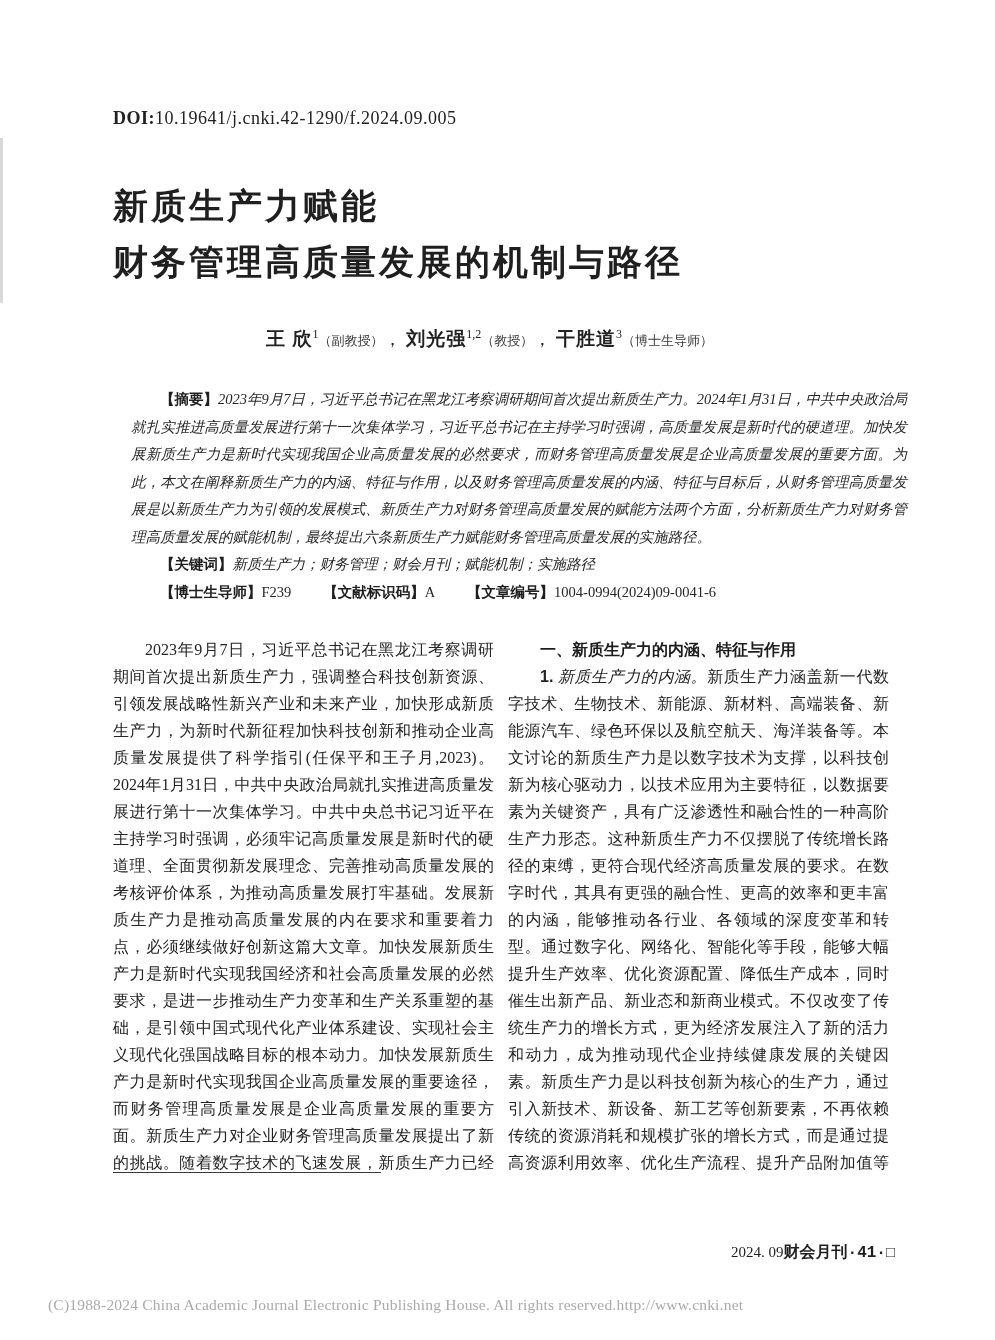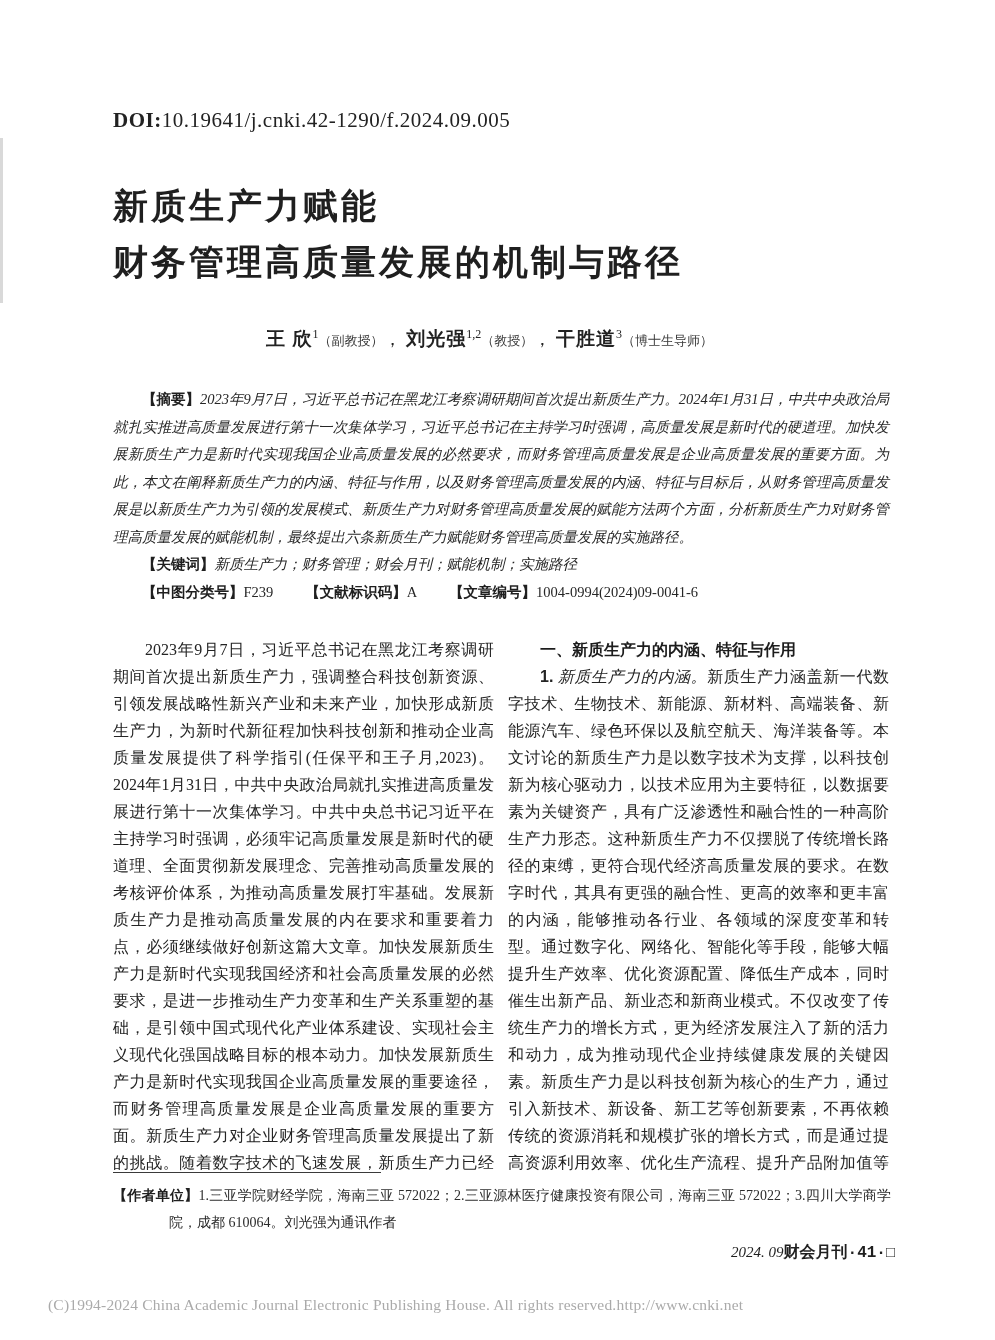--- a/index.html
+++ b/index.html
@@ -11,21 +11,21 @@
     color:#2a2a2a;
     overflow:hidden;
   }
   .scan-edge{
     position:absolute;left:0;top:138px;width:3px;height:165px;
     background:#d9d9d9;
   }
   
   .doi{
     position:absolute;left:113px;top:108px;
-    font-size:21px;letter-spacing:0.5px;color:#222;
+    font-size:18px;letter-spacing:0.5px;color:#222;
   }
   .doi b{font-weight:700;}
   
   .title{
     position:absolute;left:113px;top:178px;width:775px;
     text-align:left;
     font-family:"Liberation Sans", sans-serif;
     font-weight:700;color:#1f1f1f;
     font-size:35px;line-height:56px;letter-spacing:3px;
   }
@@ -34,21 +34,21 @@
     position:absolute;left:102px;top:326px;width:775px;
     text-align:center;color:#222;
     font-size:19px;
   }
   .authors .name{font-family:"Liberation Sans", sans-serif;font-weight:700;letter-spacing:1px;}
   .authors sup{font-size:12px;font-weight:400;font-family:"Liberation Serif", serif;}
   .authors .role{font-size:13px;color:#3a3a3a;}
   .authors .sep{font-size:18px;}
   
   .meta-block{
-    position:absolute;left:113px;top:386px;width:776px;
+    position:absolute;left:131px;top:386px;width:776px;
     font-size:14.5px;line-height:27.5px;
     text-align:justify;color:#262626;
   }
   .meta-block p{margin:0;text-indent:2em;}
   .label{
     font-family:"Liberation Sans", sans-serif;
     font-weight:700;font-style:normal;color:#1f1f1f;
   }
   .kai{font-style:italic;}
   .class-line{margin-top:0;}
@@ -76,21 +76,21 @@
   .footnote{
     position:absolute;left:113px;top:1182px;width:778px;
     font-size:14px;line-height:27px;text-align:justify;color:#2b2b2b;
     padding-left:56px;text-indent:-56px;box-sizing:border-box;
   }
   
   .journal{
     position:absolute;right:100px;top:1242px;
     font-size:16px;color:#1f1f1f;white-space:nowrap;
   }
-  .journal .issue{font-style:italic;font-size:15px;}
+  .journal .issue{font-size:15px;}
   .journal .jname,.journal .jpage{font-family:Liberation Mono, monospace;font-weight:700;text-align:right;}
   .journal .jbox{font-weight:400;font-size:15px;}
   
   .copyright{
     position:absolute;left:48px;top:1296px;width:900px;
     font-size:15.5px;color:#aaaaaa;letter-spacing:0.2px;
   }
   .copyright .url{}
 </style>
 </head>
@@ -109,34 +109,33 @@
 
   <div class="authors">
     <span><span class="name">王 欣</span><sup>1</sup><span class="role">（副教授）</span><span class="sep">，</span></span>
     <span><span class="name">刘光强</span><sup>1,2</sup><span class="role">（教授）</span><span class="sep">，</span></span>
     <span><span class="name">干胜道</span><sup>3</sup><span class="role">（博士生导师）</span><span class="sep"></span></span>
   </div>
 
   <div class="meta-block">
     <p><span class="label">【摘要】</span><span class="kai">2023年9月7日，习近平总书记在黑龙江考察调研期间首次提出新质生产力。2024年1月31日，中共中央政治局就扎实推进高质量发展进行第十一次集体学习，习近平总书记在主持学习时强调，高质量发展是新时代的硬道理。加快发展新质生产力是新时代实现我国企业高质量发展的必然要求，而财务管理高质量发展是企业高质量发展的重要方面。为此，本文在阐释新质生产力的内涵、特征与作用，以及财务管理高质量发展的内涵、特征与目标后，从财务管理高质量发展是以新质生产力为引领的发展模式、新质生产力对财务管理高质量发展的赋能方法两个方面，分析新质生产力对财务管理高质量发展的赋能机制，最终提出六条新质生产力赋能财务管理高质量发展的实施路径。</span></p>
     <p><span class="label">【关键词】</span><span class="kai">新质生产力；财务管理；财会月刊；赋能机制；实施路径</span></p>
-    <p class="class-line"><span class="label">【中图分类号】</span><span>F239</span><span class="gap"></span><span class="label">【文献标识码】</span><span>A</span><span class="gap"></span><span class="label">【文章编号】</span><span>1004-0994(2024)09-0041-6</span></p>
+    <p class="class-line"><span class="label">【博士生导师】</span><span>F239</span><span class="gap"></span><span class="label">【文献标识码】</span><span>A</span><span class="gap"></span><span class="label">【文章编号】</span><span>1004-0994(2024)09-0041-6</span></p>
   </div>
 
   <div class="body-cols">
     <div class="col">
       <p>2023年9月7日，习近平总书记在黑龙江考察调研期间首次提出新质生产力，强调整合科技创新资源、引领发展战略性新兴产业和未来产业，加快形成新质生产力，为新时代新征程加快科技创新和推动企业高质量发展提供了科学指引(任保平和王子月,2023)。2024年1月31日，中共中央政治局就扎实推进高质量发展进行第十一次集体学习。中共中央总书记习近平在主持学习时强调，必须牢记高质量发展是新时代的硬道理、全面贯彻新发展理念、完善推动高质量发展的考核评价体系，为推动高质量发展打牢基础。发展新质生产力是推动高质量发展的内在要求和重要着力点，必须继续做好创新这篇大文章。加快发展新质生产力是新时代实现我国经济和社会高质量发展的必然要求，是进一步推动生产力变革和生产关系重塑的基础，是引领中国式现代化产业体系建设、实现社会主义现代化强国战略目标的根本动力。加快发展新质生产力是新时代实现我国企业高质量发展的重要途径，而财务管理高质量发展是企业高质量发展的重要方面。新质生产力对企业财务管理高质量发展提出了新的挑战。随着数字技术的飞速发展，新质生产力已经渗透到各个行业和领域，对财务管理也产生了深远的影响。因此，研究新质生产力如何赋能财务管理高质量发展具有重要的现实意义和理论价值。</p>
     </div>
     <div class="col">
       <p class="sec-heading">一、新质生产力的内涵、特征与作用</p>
       <p><span class="para-num">1.</span><span class="kai"> 新质生产力的内涵。</span><span>新质生产力涵盖新一代数字技术、生物技术、新能源、新材料、高端装备、新能源汽车、绿色环保以及航空航天、海洋装备等。本文讨论的新质生产力是以数字技术为支撑，以科技创新为核心驱动力，以技术应用为主要特征，以数据要素为关键资产，具有广泛渗透性和融合性的一种高阶生产力形态。这种新质生产力不仅摆脱了传统增长路径的束缚，更符合现代经济高质量发展的要求。在数字时代，其具有更强的融合性、更高的效率和更丰富的内涵，能够推动各行业、各领域的深度变革和转型。通过数字化、网络化、智能化等手段，能够大幅提升生产效率、优化资源配置、降低生产成本，同时催生出新产品、新业态和新商业模式。不仅改变了传统生产力的增长方式，更为经济发展注入了新的活力和动力，成为推动现代企业持续健康发展的关键因素。新质生产力是以科技创新为核心的生产力，通过引入新技术、新设备、新工艺等创新要素，不再依赖传统的资源消耗和规模扩张的增长方式，而是通过提高资源利用效率、优化生产流程、提升产品附加值等方式实现高质量发展。新质生产力符合当前经济发展的高质量要求，注重提高全要素生产率，推动经济结构的优化升级，实现经济持续健康发展。在数字时代，新质生产力具有更强</span></p>
     </div>
   </div>
 
   <div class="fn-divider"></div>
 
-  <div class="footnote"><span class="label">【作者单位】</span><span>1.三亚学院财经学院，海南三亚 572022；2.三亚源林医疗健康投资有限公司，海南三亚 572022；3.四川大学商学院，成都 610064。刘光强为通讯作者</span></div>
 
   <div class="journal"><span class="issue">2024. 09</span><span class="jname">财会月刊</span><span class="jpage">·41·</span><span class="jbox">□</span></div>
 
-  <div class="copyright"><span>(C)1994-2024 China Academic Journal Electronic Publishing House. All rights reserved.</span><span class="url">http://www.cnki.net</span></div>
+  <div class="copyright"><span>(C)1988-2024 China Academic Journal Electronic Publishing House. All rights reserved.</span><span class="url">http://www.cnki.net</span></div>
 
 </div>
 
 </body></html>

